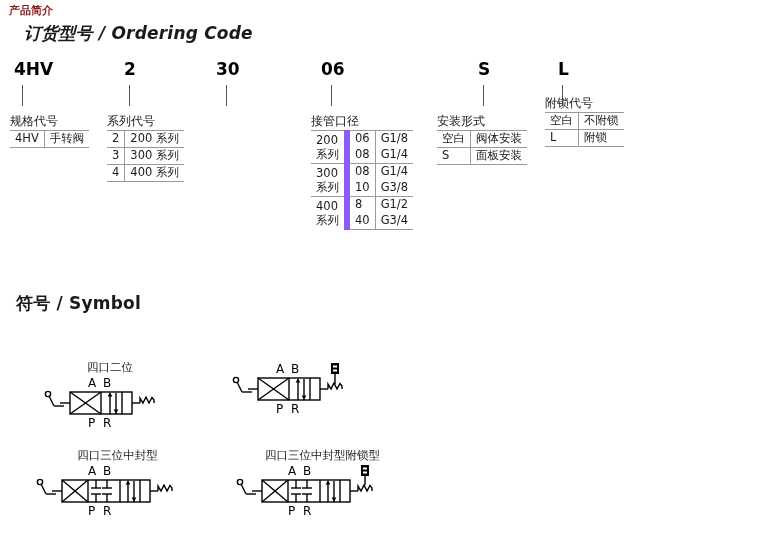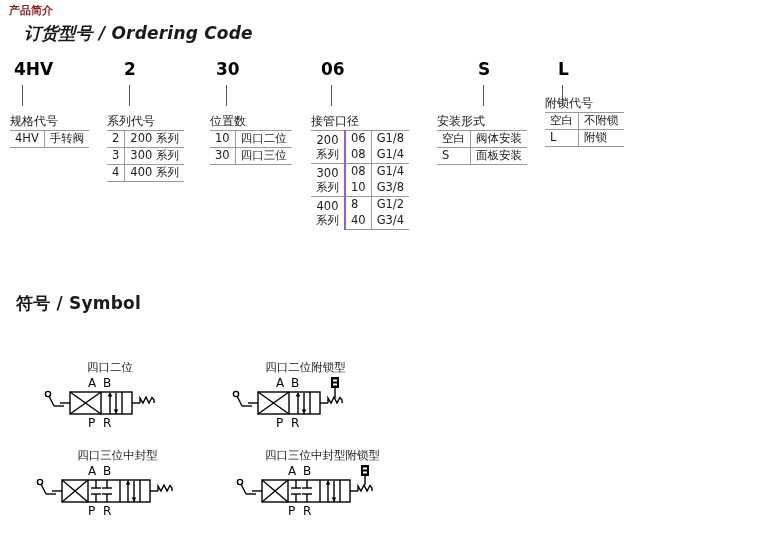--- a/index.html
+++ b/index.html
@@ -77,22 +77,22 @@
   }
   table.spec td.k {
     border-right: 1px solid #9a9a9a;
     text-align: left;
   }
   table.spec tr td { border-bottom: none; }
   table.spec tr:last-child td { border-bottom: 1px solid #9a9a9a; }
   table.spec td.mid-line { border-top: 1px solid #9a9a9a; margin-left: 13px; }
   table.spec td.no-top { border-top: none; }
   table.spec td.ser {
-    border-right: 2px solid #8b5cf6;
-    text-align: center;
+    border-right: 6px solid #8b5cf6;
+    text-align: left;
     line-height: 14px;
   }
 
   
   .sym-wrap { position: absolute; }
   .sym-cap {
     font-size: 11.5px;
     color: #1a1a1a;
     text-align: center;
     white-space: nowrap;
@@ -152,35 +152,20 @@
         <td>300 系列</td>
       </tr>
       <tr>
         <td class="k">4</td>
         <td>400 系列</td>
       </tr>
     </tbody>
       </table>
   </div>
 
-  <div class="blk" style="left:210px; top:114px;">
-    <div class="blk-title">位置数</div>
-    <table class="spec">
-      <tbody>
-          <tr>
-        <td class="k">10</td>
-        <td>四口二位</td>
-      </tr>
-      <tr>
-        <td class="k">30</td>
-        <td>四口三位</td>
-      </tr>
-    </tbody>
-      </table>
-  </div>
 
   <div class="blk" style="left:311px; top:114px;">
     <div class="blk-title">接管口径</div>
     <table class="spec">
       <tbody>
           <tr>
         <td class="ser" rowspan="2">
           <span>200</span><br>
           <span>系列</span>
         </td>
@@ -276,21 +261,20 @@
         <circle cx="18" cy="20" r="2.6"></circle>
         <line x1="102" y1="29" x2="110" y2="29"></line>
         <path d="M110 29 L110 24 L113 29 L116 23 L119 29 L122 23.5 L124 26 L124 29"></path>
         <text x="58" y="53" font-family="DejaVu Sans, Liberation Sans, sans-serif" font-size="12" fill="#000" stroke="none">P</text>
         <text x="73" y="53" font-family="DejaVu Sans, Liberation Sans, sans-serif" font-size="12" fill="#000" stroke="none">R</text>
       </g>
     </svg>
   </div>
 
   <div class="sym-wrap" style="left:218px; top:360px; width:175px;">
-    <div class="sym-cap">四口二位附锁型</div>
     <svg class="sym-svg" width="175" height="55" viewBox="0 0 175 55">
       <g fill="none" stroke="#000" stroke-width="1.4">
         <text x="58" y="13" font-family="DejaVu Sans, Liberation Sans, sans-serif" font-size="12" fill="#000" stroke="none">A</text>
         <text x="73" y="13" font-family="DejaVu Sans, Liberation Sans, sans-serif" font-size="12" fill="#000" stroke="none">B</text>
         <rect x="40" y="18" width="62" height="22"></rect>
         <line x1="71" y1="18" x2="71" y2="40"></line>
         <line x1="40" y1="18" x2="71" y2="40"></line>
         <line x1="71" y1="18" x2="40" y2="40"></line>
         <line x1="80" y1="40" x2="80" y2="19"></line>
         <path d="M77.6 22.5 L80 18.4 L82.4 22.5" fill="#000" stroke="none"></path>

